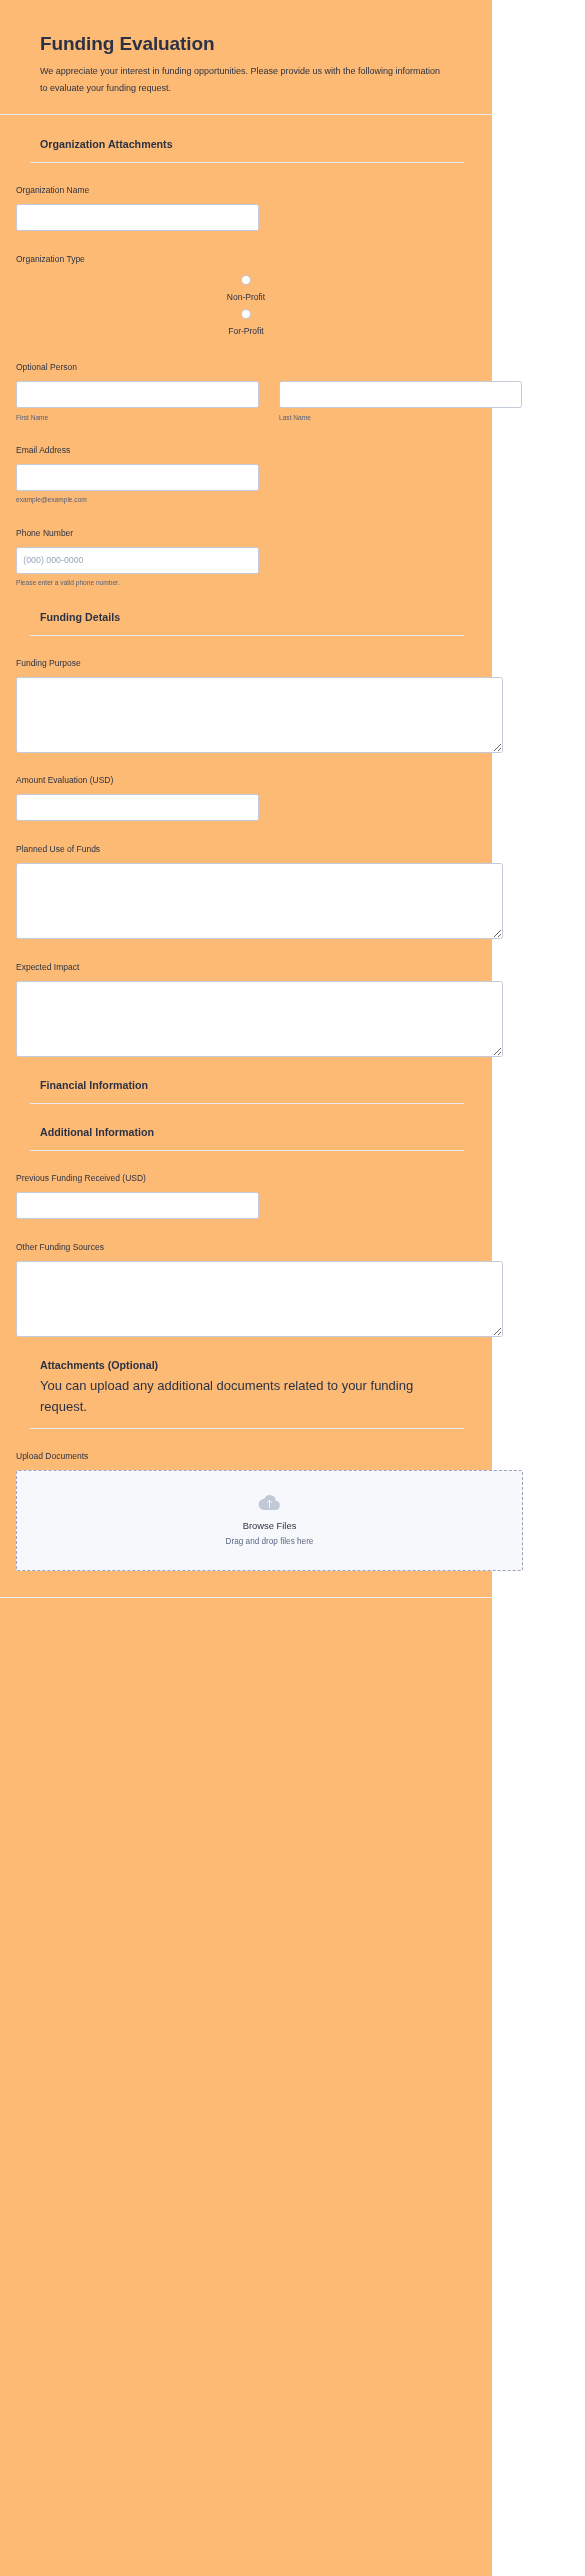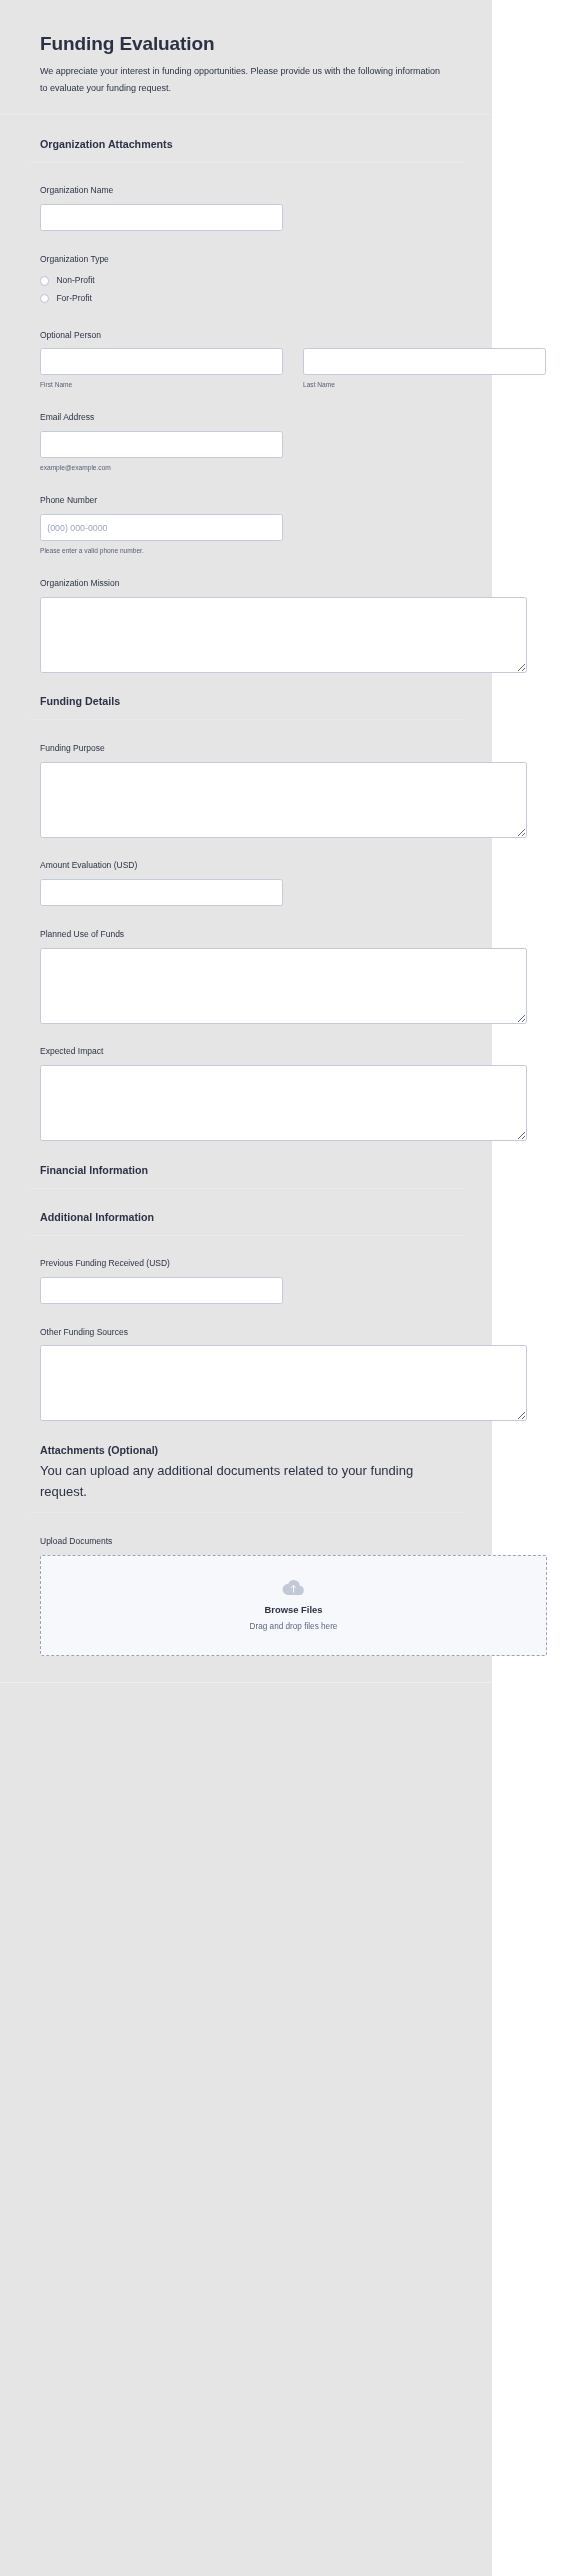--- a/index.html
+++ b/index.html
@@ -11,21 +11,21 @@
     width: 585px;
     font-family: "Liberation Sans", sans-serif;
     color: #2b3245;
     -webkit-font-smoothing: antialiased;
   }
 
   .page {
     width: 492px;
     min-height: 2576px;
     position: relative;
-    background: #e5e5e5;
+    background: #fdba74;
   }
 
   
   .form-header {
     padding: 33px 40px 17.6px 40px;
     border-bottom: 0.6px solid #e8eaee;
   }
   .form-title {
     font-size: 19px;
     font-weight: 700;
@@ -60,21 +60,21 @@
     color: #2b3245;
     margin: 3.1px 0 0 0;
     line-height: 1.6;
   }
   .section-rule {
     height: 0.6px;
     background: #e8eaee;
     margin: 10px 28px 0 30px;
   }
   .section-body {
-    padding: 0 40px;
+    padding: 0 16px;
   }
 
   
   .field { padding-top: 22.7px; }
   .field-label {
     display: block;
     font-size: 8.5px;
     color: #2b3245;
     margin-bottom: 7px;
     font-weight: 400;
@@ -119,20 +119,21 @@
   .name-col { width: 243px; }
   .name-col input.text-input { width: 243px; }
 
   
   .radio-group { margin-top: 1.3px; }
   .radio-row {
     display: flex;
     align-items: center;
     gap: 7px;
     padding: 3.1px 0;
+    flex-direction: column;
   }
   .radio-dot {
     width: 9.4px; height: 9.4px;
     border: 0.6px solid #b9c1d1;
     border-radius: 50%;
     background: #fff;
     flex: 0 0 auto;
   }
   .radio-label {
     font-size: 8.5px;
@@ -149,21 +150,21 @@
     background: #f7f8fc;
     display: flex;
     flex-direction: column;
     align-items: center;
     justify-content: center;
     gap: 1.3px;
   }
   .cloud-icon { margin-bottom: 6.3px; line-height: 0; }
   .dropzone-title {
     font-size: 9.4px;
-    font-weight: 700;
+    font-weight: 400;
     color: #2b3245;
     line-height: 1.3;
   }
   .dropzone-sub {
     font-size: 8.2px;
     color: #5d6782;
     margin-top: 3.8px;
     line-height: 1.3;
   }
 
@@ -247,24 +248,20 @@
         <input class="text-input" type="email" placeholder="" style="">
         <div class="field-hint">example@example.com</div>
       </div>
 
       <div class="field">
         <label class="field-label">Phone Number</label>
         <input class="text-input" type="tel" placeholder="(000) 000-0000" style="">
         <div class="field-hint">Please enter a valid phone number.</div>
       </div>
 
-      <div class="field">
-        <label class="field-label">Organization Mission</label>
-        <textarea class="text-area" placeholder="" style=""></textarea>
-      </div>
 
     </div>
   </div>
 
   <div class="section">
     <div class="section-head">
       <h2 class="section-title">Funding Details</h2>
     </div>
     <div class="section-rule"></div>
 

